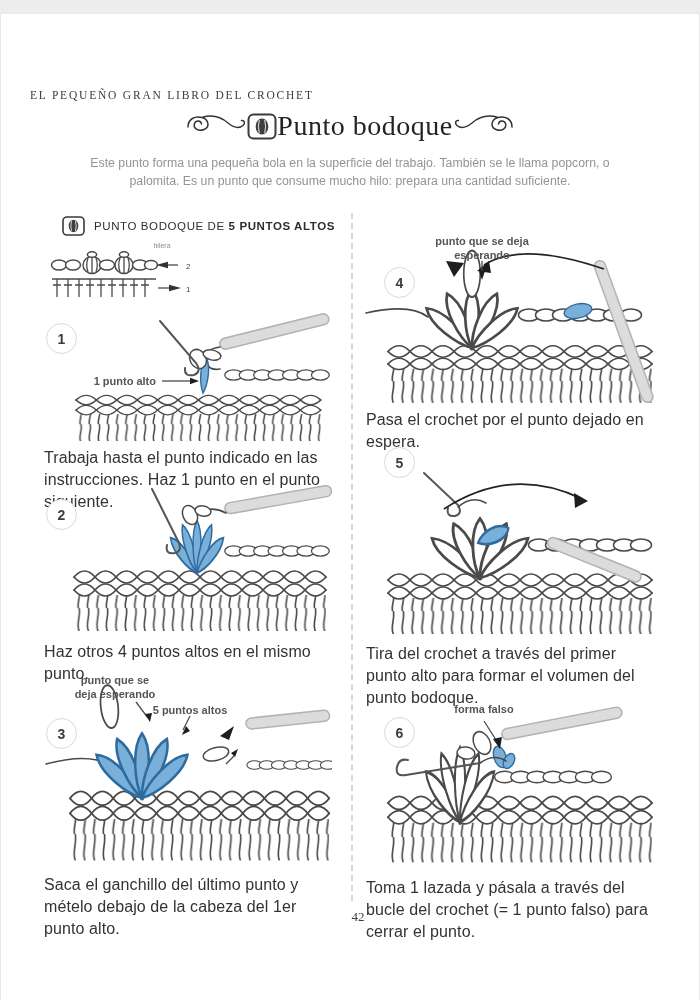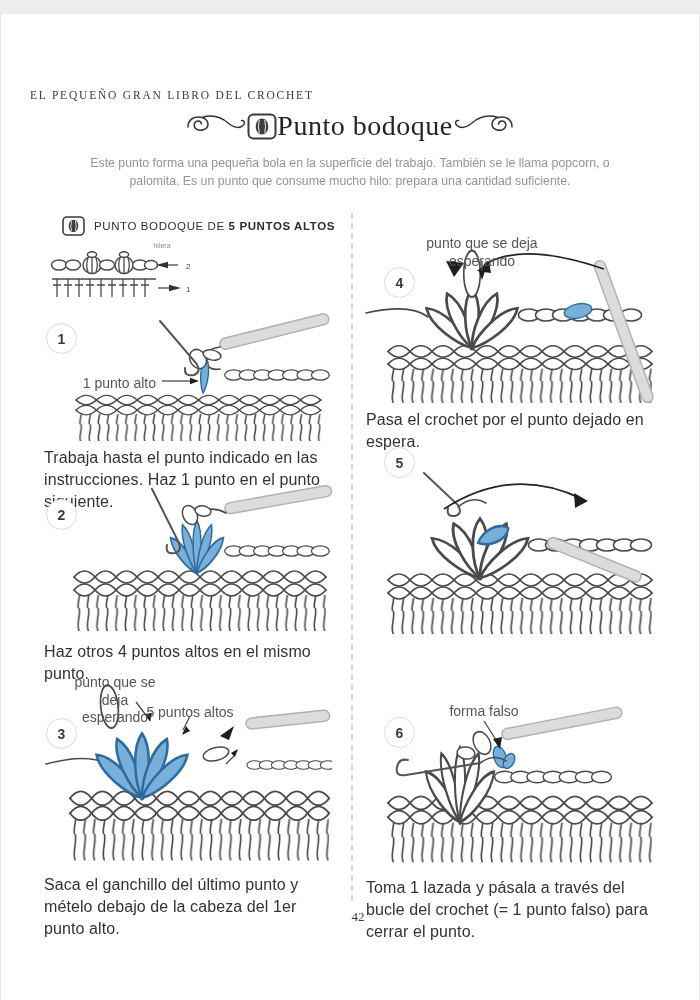--- a/index.html
+++ b/index.html
@@ -18,21 +18,21 @@
         font-size:11.5px;letter-spacing:.6px;color:#2e2e2e;}
   .sec-head b{font-weight:bold;}
   .chart{position:absolute;left:50px;top:226px;}
   .divider{position:absolute;left:351px;top:200px;height:688px;border-left:2px dashed #d6d6d6;}
   .step{position:absolute;width:292px;}
   .num{position:absolute;width:29px;height:29px;border:1px solid #dadada;border-radius:50%;
         background:#fff;display:flex;align-items:center;justify-content:center;
         font-size:14px;font-weight:bold;color:#3c3c3c;z-index:3;}
   .illo{display:block;}
   .caption{margin:6px 4px 0 4px;font-size:16px;line-height:1.38;color:#333;letter-spacing:.1px;}
-  .ann{position:absolute;font-size:14px;line-height:1.25;color:#555;text-align:center;z-index:2;}
+  .ann{position:absolute;font-size:11px;line-height:1.25;color:#555;text-align:center;z-index:2;font-weight:bold;}
   .pagenum{position:absolute;left:8px;top:896px;width:100%;text-align:center;
         font-size:13px;color:#3f3f3f;font-family:"Liberation Serif",serif;}
   
   .ln{fill:none;stroke:#4a4a4a;stroke-width:1.6;stroke-linecap:round;}
   .thin{fill:none;stroke:#4a4a4a;stroke-width:1.3;}
   .wht{fill:#fff;stroke:#4a4a4a;stroke-width:1.5;}
   .rod{fill:#dcdcdc;stroke:#b2b2b2;stroke-width:1.5;}
   .blue{fill:#79b0da;stroke:#2f6b9e;stroke-width:1.4;}
   .blk{fill:#1e1e1e;stroke:none;}
   .hookline{fill:none;stroke:#555;stroke-width:2;stroke-linecap:round;}
@@ -222,20 +222,21 @@
       <use href="#fabric" transform="translate(26,134) scale(1.1,1)"></use>
       <use href="#chain" transform="translate(168,108)"></use>
       <rect class="rod" x="0" y="-5.5" width="100" height="11" rx="5.5" transform="translate(186,104) rotate(22)"></rect>
       <use href="#ball" class="wht" transform="translate(118,141) scale(1.9,1.75)"></use>
       <use href="#petal" class="blue" transform="translate(116,106) rotate(64) scale(1.9,1)"></use>
       <path class="hookline" d="M62,36 L96,68 q5,9 -3,11 q-9,1 -7,-8"></path>
       <path class="ln" d="M96,70 q14,-12 28,-4"></path>
       <path d="M82,72 Q150,28 220,62" fill="none" stroke="#222" stroke-width="1.7"></path>
       <path class="blk" d="M212,56 l14,8 l-13,7 z"></path>
     </svg>
+    <p class="caption">Tira del crochet a través del primer punto alto para formar el volumen del punto bodoque.</p>
   </div>
 
   <div class="step" style="left:362px;top:666px;">
     <div class="num" style="left:22px;top:38px;">6</div>
     <svg class="illo" width="292" height="192" viewBox="0 0 292 192">
       <use href="#fabric" transform="translate(26,114) scale(1.1,1.1)"></use>
       <use href="#chain" transform="translate(134,98) scale(0.95,0.95)"></use>
       <rect class="rod" x="0" y="-5.5" width="122" height="11" rx="5.5" transform="translate(140,56) rotate(-11)"></rect>
       <use href="#ball" class="wht" transform="translate(98,143) scale(1.35,2.2)"></use>
       <ellipse class="wht" cx="120" cy="64" rx="8" ry="12" transform="rotate(-26 120 64)"></ellipse>

